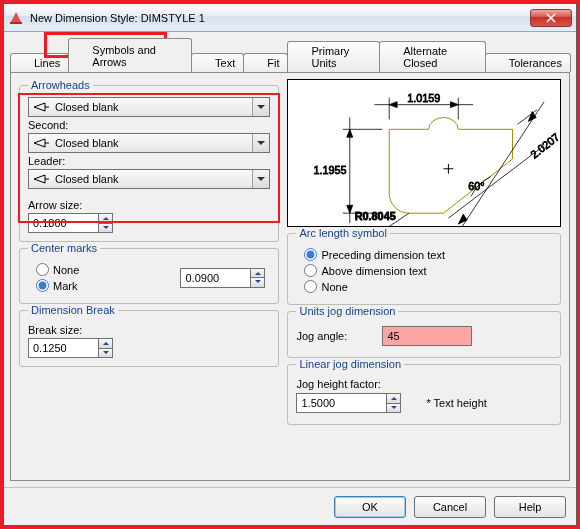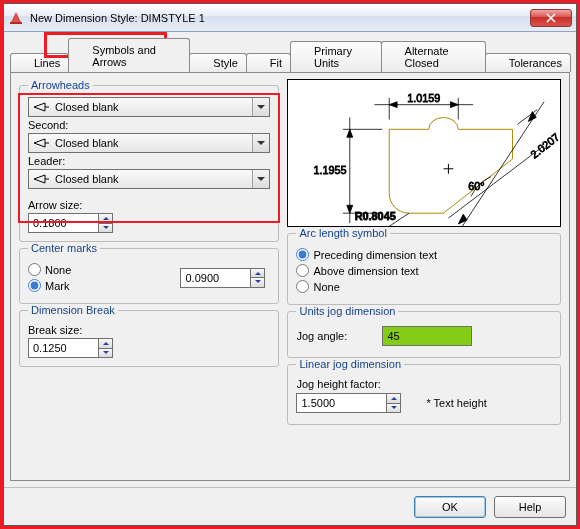--- a/index.html
+++ b/index.html
@@ -30,27 +30,27 @@
   .combo .dd::after { content:""; border:4px solid transparent; border-top-color:#333; margin-top:3px;}
   .row { display:flex; align-items:center; gap:6px; margin:3px 0;}
   .numbox { display:flex; height:20px;}
   .numbox input { width:70px; border:1px solid #707070; border-right:none; padding:0 4px; height:100%; background:#fff;}
   .spin { width:15px; display:flex; flex-direction:column;}
   .spin button { flex:1; border:1px solid #707070; background:linear-gradient(#f8f8f8,#dcdcdc); padding:0; display:flex; align-items:center; justify-content:center; margin:0;}
   .spin button:first-child { border-bottom:none;}
   .spin .up::after { content:""; border:3px solid transparent; border-bottom-color:#24a; margin-bottom:2px;}
   .spin .dn::after { content:""; border:3px solid transparent; border-top-color:#24a; margin-top:2px;}
   input[type=radio] { accent-color:#3a7bd5; margin:0 4px 0 0;}
-  .radio-row { display:flex; align-items:center; margin:3px 0;}
+  .radio-row { display:flex; align-items:center; margin:3px 8px;}
   .preview { border:1px solid #000; height:148px; background:#fff; position:relative;}
   .btnbar { height:38px; border-top:1px solid #c0c0c0; display:flex; align-items:center; justify-content:flex-end; gap:8px; padding:0 10px; background:#f0f0f0;}
   .btn { min-width:72px; height:22px; border:1px solid #707070; border-radius:3px; background:linear-gradient(#fdfdfd,#e4e4e4); display:flex; align-items:center; justify-content:center; cursor:default;}
   .btn.default { border:1px solid #3c7fb1; box-shadow:0 0 0 1px #a2c8e8 inset;}
   .red-box { position:absolute; border:2px solid #ed1c24; pointer-events:none;}
-  .txtin { border:1px solid #707070; height:20px; padding:0 4px; background:#84cc16;}
+  .txtin { border:1px solid #707070; height:20px; padding:0 4px; background:#fca5a5;}
   .after-lbl { margin-left:4px;}
 </style>
 </head>
 <body>
 
 <div class="outer-red">
 <div class="win">
 
   <div class="titlebar">
     <span class="app-icon">
@@ -63,21 +63,21 @@
     <div class="close-btn">
       <svg viewBox="0 0 10 10">
             <path d="M1 1 L9 9 M9 1 L1 9" stroke="#fff" stroke-width="1.6"></path>
           </svg>
     </div>
   </div>
 
   <div class="tabs-row">
     <div class="tab">Lines</div>
     <div class="tab active">Symbols and Arrows</div>
-    <div class="tab">Style</div>
+    <div class="tab">Text</div>
     <div class="tab">Fit</div>
     <div class="tab">Primary Units</div>
     <div class="tab">Alternate Closed</div>
     <div class="tab">Tolerances</div>
     <div class="tab-highlight" style="left:40px; top:0px; width:123px; height:26px;"></div>
   </div>
 
   <div class="tab-body">
     <div class="cols">
       <div class="col">
@@ -241,17 +241,18 @@
             </div>
             <span class="after-lbl">* Text height</span>
           </div>
         </fieldset>
       </div>
     </div>
   </div>
 
   <div class="btnbar">
     <div class="btn default">OK</div>
+    <div class="btn">Cancel</div>
     <div class="btn">Help</div>
   </div>
 
 </div>
 </div>
 
 </body></html>

